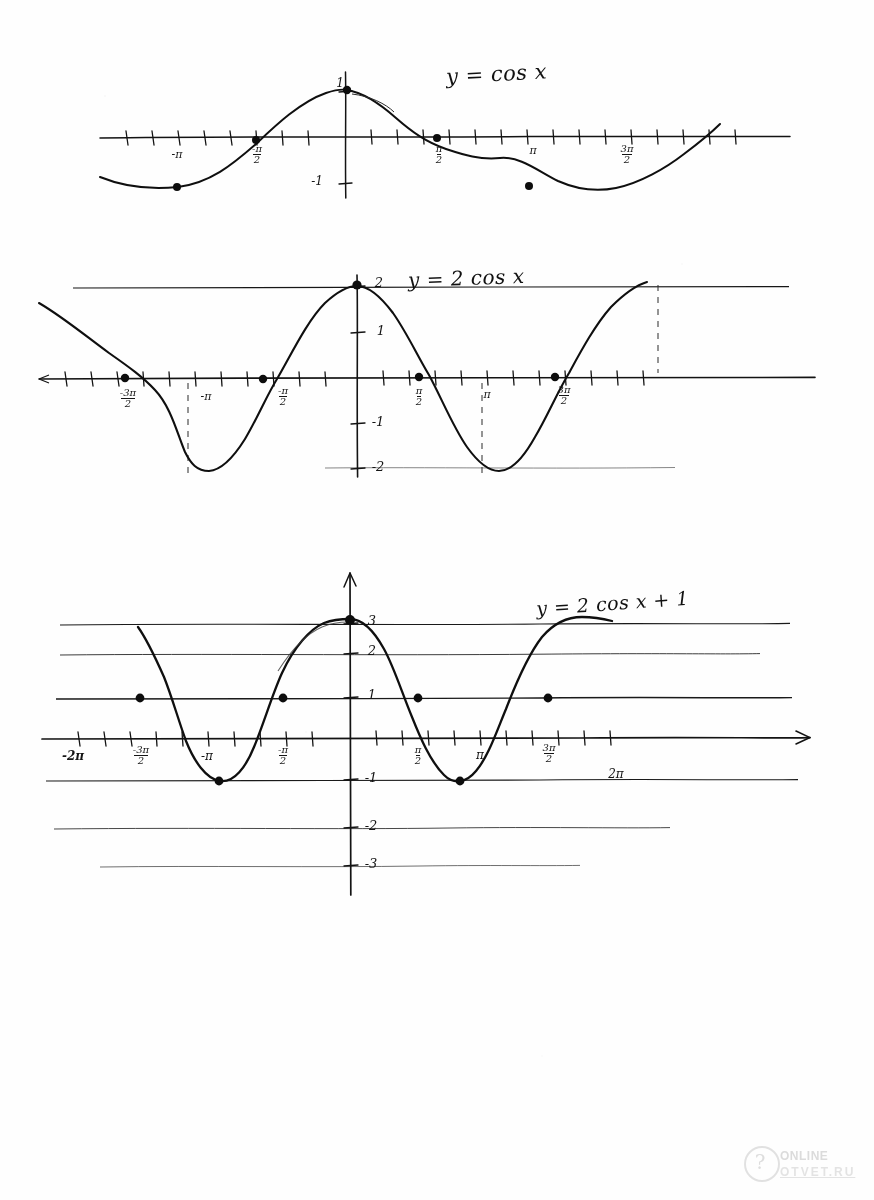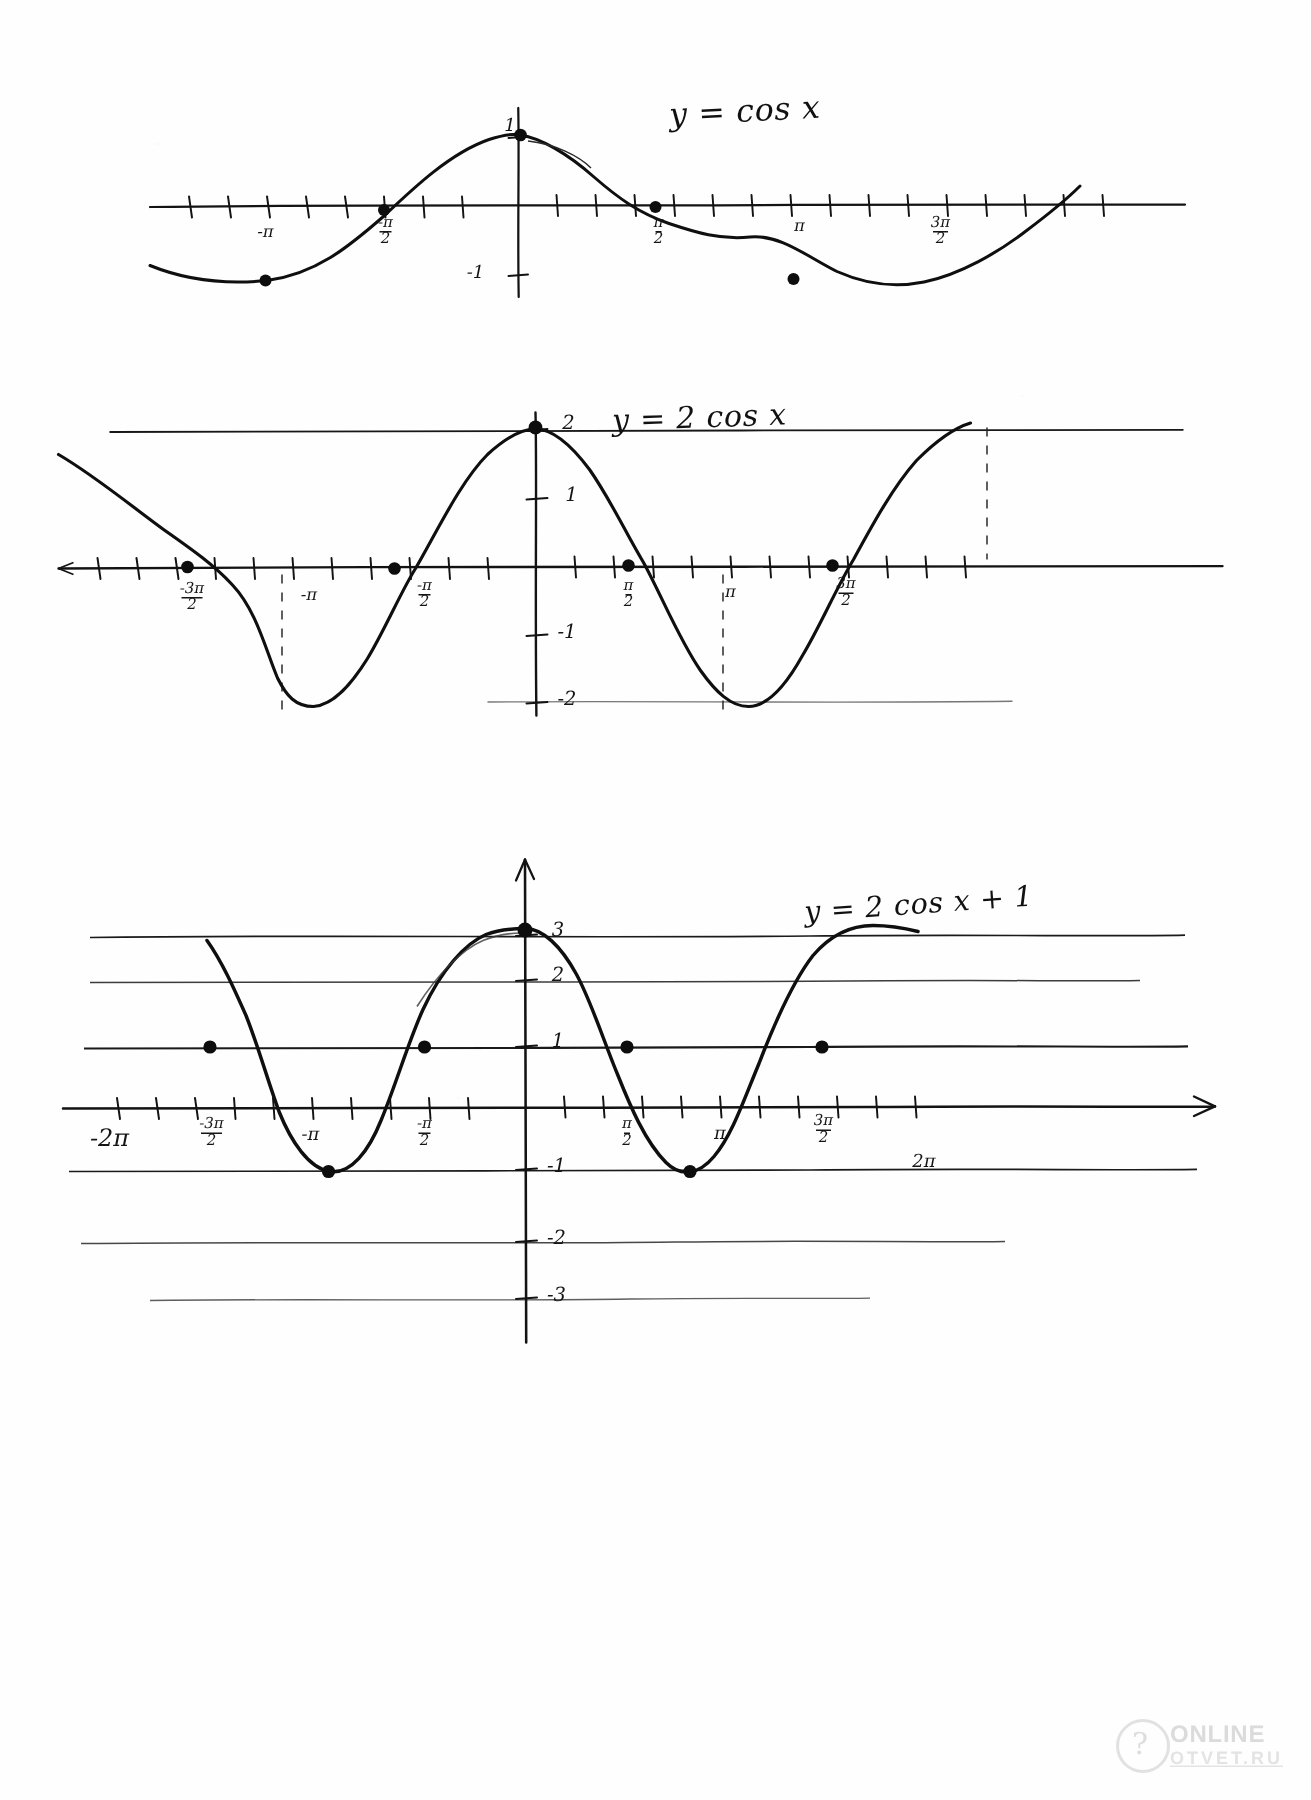--- a/index.html
+++ b/index.html
@@ -75,21 +75,21 @@
     bottom: 12px;
     width: 120px;
     height: 44px;
     opacity: 0.5;
   }
   .wm-text {
     position: absolute;
     left: 36px;
     top: 6px;
     font-family: "Liberation Sans", sans-serif;
-    font-size: 16px;
+    font-size: 12px;
     font-weight: bold;
     color: #b9b9b9;
     letter-spacing: 0.5px;
     line-height: 13px;
   }
   .wm-sub {
     position: absolute;
     left: 36px;
     top: 21px;
     font-family: "Liberation Sans", sans-serif;
@@ -404,21 +404,21 @@
         <circle cx="330" cy="65" r="5"></circle>
         <circle cx="263" cy="143" r="4.4"></circle>
         <circle cx="398" cy="143" r="4.4"></circle>
         <circle cx="120" cy="143" r="4.4"></circle>
         <circle cx="528" cy="143" r="4.4"></circle>
         <circle cx="199" cy="226" r="4.4"></circle>
         <circle cx="440" cy="226" r="4.4"></circle>
       </g>
     </svg>
 
-    <div class="ticklabel" style="left:35px; top:194px; width:36px; font-size:16px;">
+    <div class="ticklabel" style="left:35px; top:194px; width:36px; font-size:12px;font-weight:bold;">
       <span>-2π</span>
     </div>
     <div class="ticklabel" style="left:103px; top:190px; width:36px;">
       <span class="frac">
         <span class="num">-3π</span>
         <span class="bar"></span>
         <span class="den">2</span>
       </span>
     </div>
     <div class="ticklabel" style="left:172px; top:194px; width:30px; font-size:12px;">

